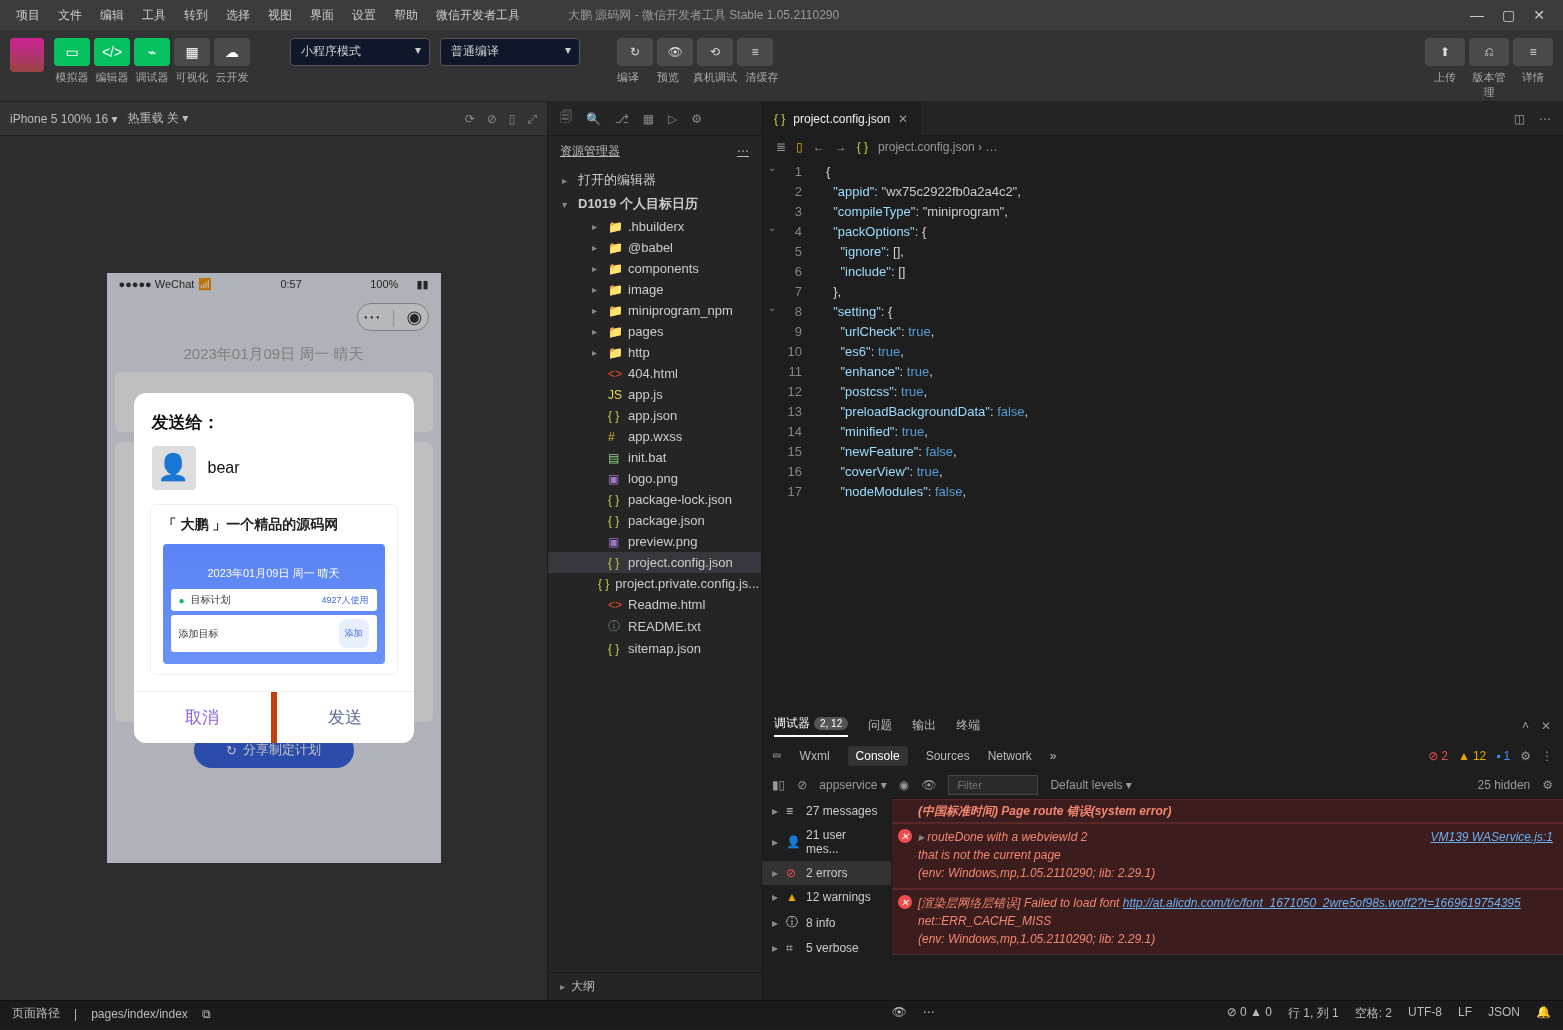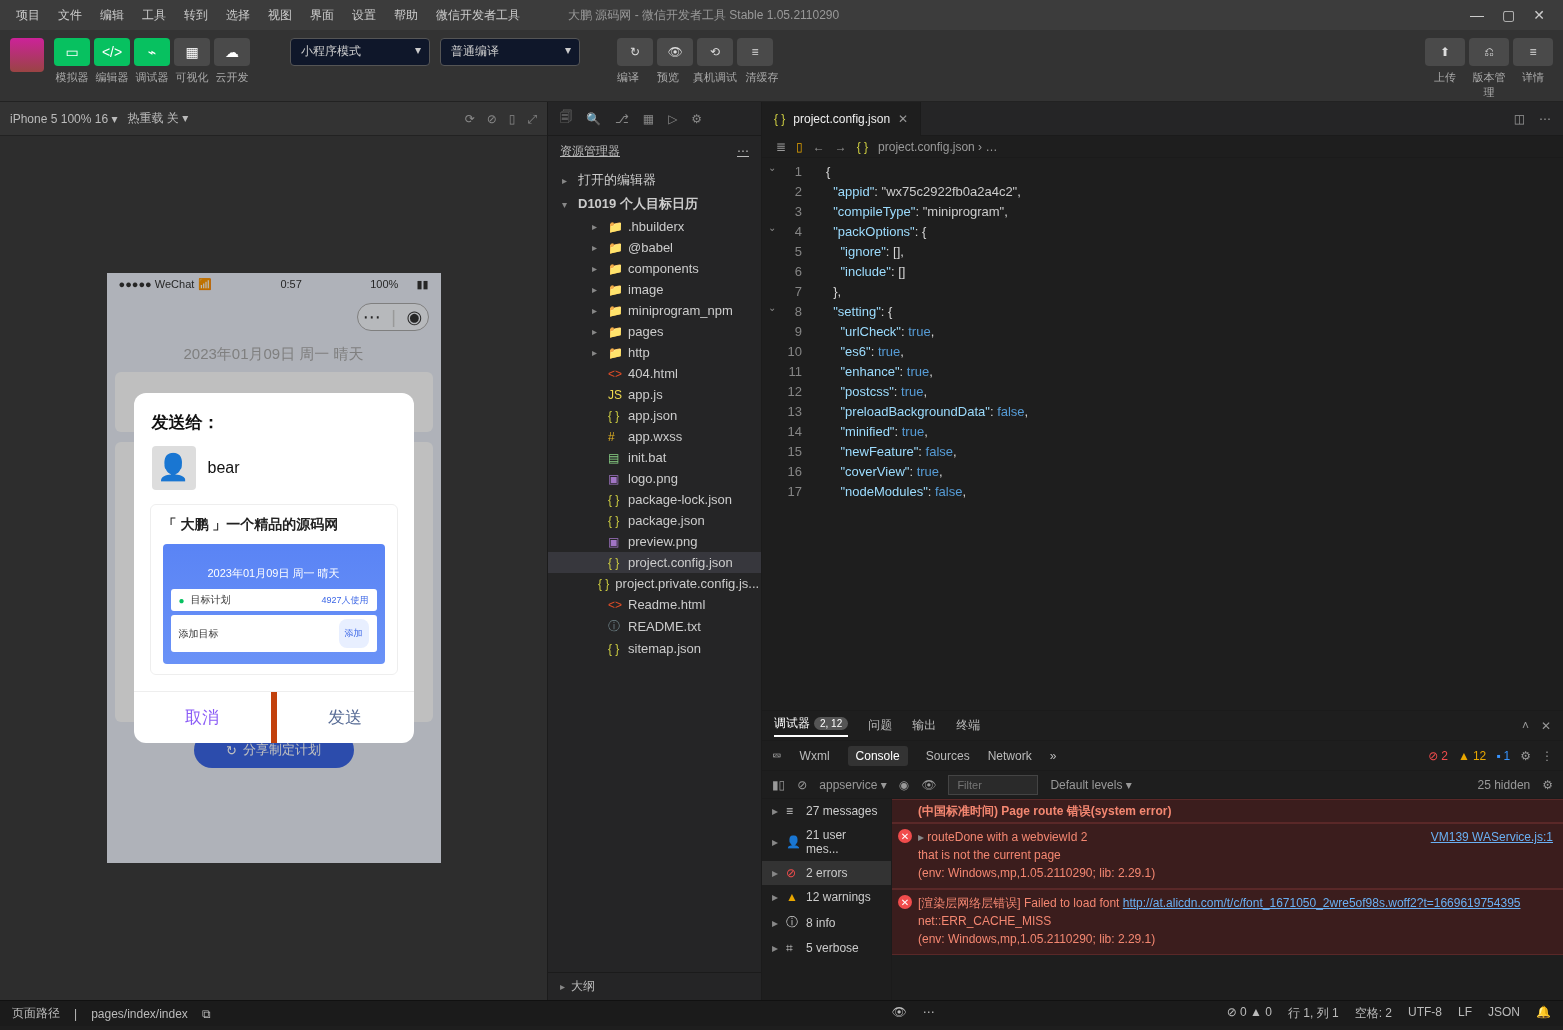--- a/index.html
+++ b/index.html
@@ -110,21 +110,21 @@
 .dt-tool input { background:#2a2a2a; border:1px solid #444; color:#ccc; padding:2px 8px; height:20px; font-size:11px; }
 .dt-tool .filter { width:90px; }
 .dt-tool .levels { }
 .dt-tool .right-hidden { margin-left:auto; }
 .dt-body { flex:1; display:flex; overflow:hidden; font-family:Consolas,monospace; font-size:12px; }
 .dt-left { width:130px; border-right:1px solid #1b1b1b; }
 .dt-left .mrow { display:flex; align-items:center; gap:8px; padding:5px 10px; color:#ccc; cursor:pointer; }
 .dt-left .mrow.sel { background:#333; }
 .dt-left .mico { width:12px; }
 .dt-right { flex:1; overflow:auto; }
-.err-block { background:#3b1d1d; border-top:1px solid #5a2828; border-bottom:1px solid #5a2828; padding:4px 10px 6px 26px; position:relative; color:#f48771; line-height:1.5; }
+.err-block { background:#3b1d1d; border-top:1px solid #5a2828; border-bottom:1px solid #5a2828; padding:4px 10px 6px 26px; position:relative; color:#f48771; line-height:1.5;font-style:italic; }
 .err-block .dot { position:absolute; left:6px; top:5px; width:14px; height:14px; background:#f14c4c; border-radius:50%; color:#fff; font-size:10px; display:flex; align-items:center; justify-content:center; }
 .err-block a { color:#6ab0f3; text-decoration:underline; }
 .err-block .src { float:right; color:#6ab0f3; text-decoration:underline; }
 
 
 .statusbar { height:26px; background:#1b1b1b; display:flex; align-items:center; padding:0 12px; gap:14px; color:#bbb; font-size:12px; border-top:1px solid #111; }
 .statusbar .r { margin-left:auto; display:flex; gap:16px; }
 .badge-dot { display:inline-flex; align-items:center; gap:3px; }
 .bd-err{color:#f14c4c;} .bd-warn{color:#e9a700;} .bd-info{color:#3794ff;}
 </style>

